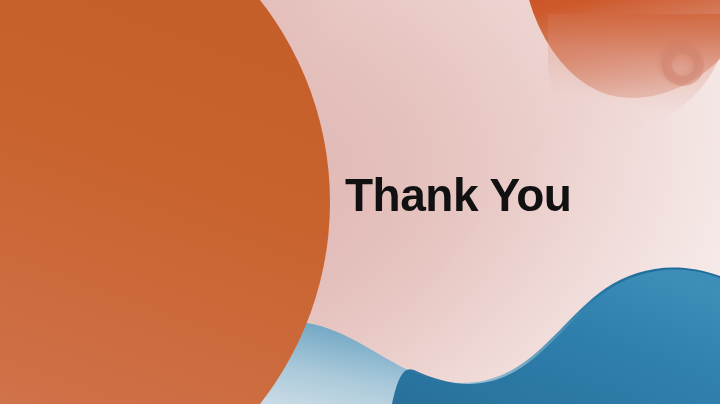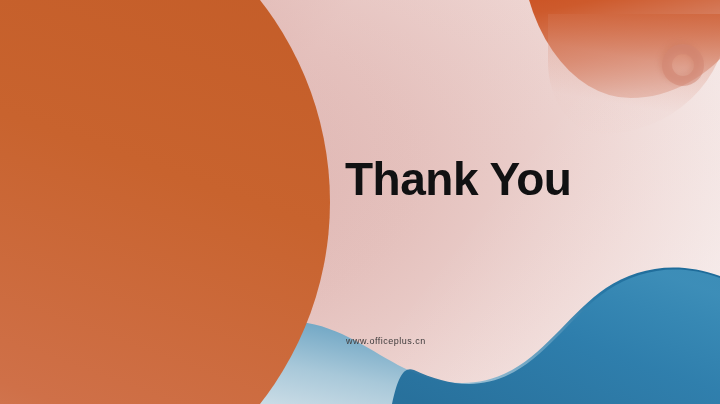--- a/index.html
+++ b/index.html
@@ -116,21 +116,21 @@
     position: absolute;
     left: 330px;
     top: 126px;
     width: 0;
   }
 
   
   .title {
     position: absolute;
     left: 345px;
-    top: 156px;
+    top: 172px;
     font-size: 46px;
     font-weight: bold;
     letter-spacing: -0.5px;
     color: #111112;
     line-height: 1;
     white-space: nowrap;
   }
   .meta {
     position: absolute;
     left: 346px;
@@ -182,16 +182,15 @@
     <div class="photo-clip">
       <div class="photo-inner">
         
       </div>
     </div>
   </div>
 
   <div class="title">Thank You</div>
 
   <div class="meta">
-    <div>www.officeplus.cn</div>
   </div>
 
 </div>
 
 </body></html>

